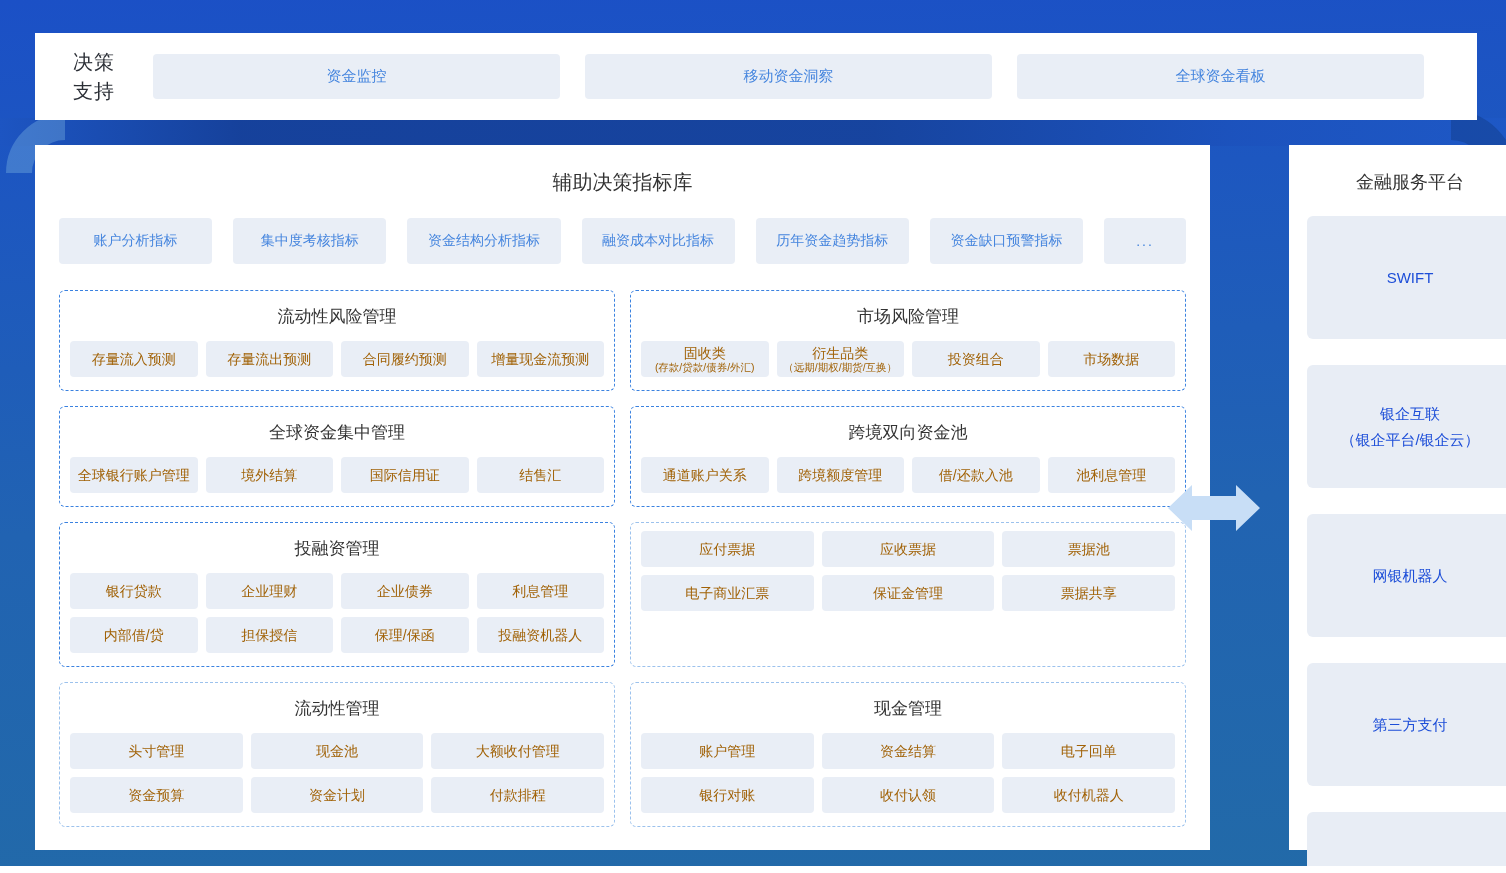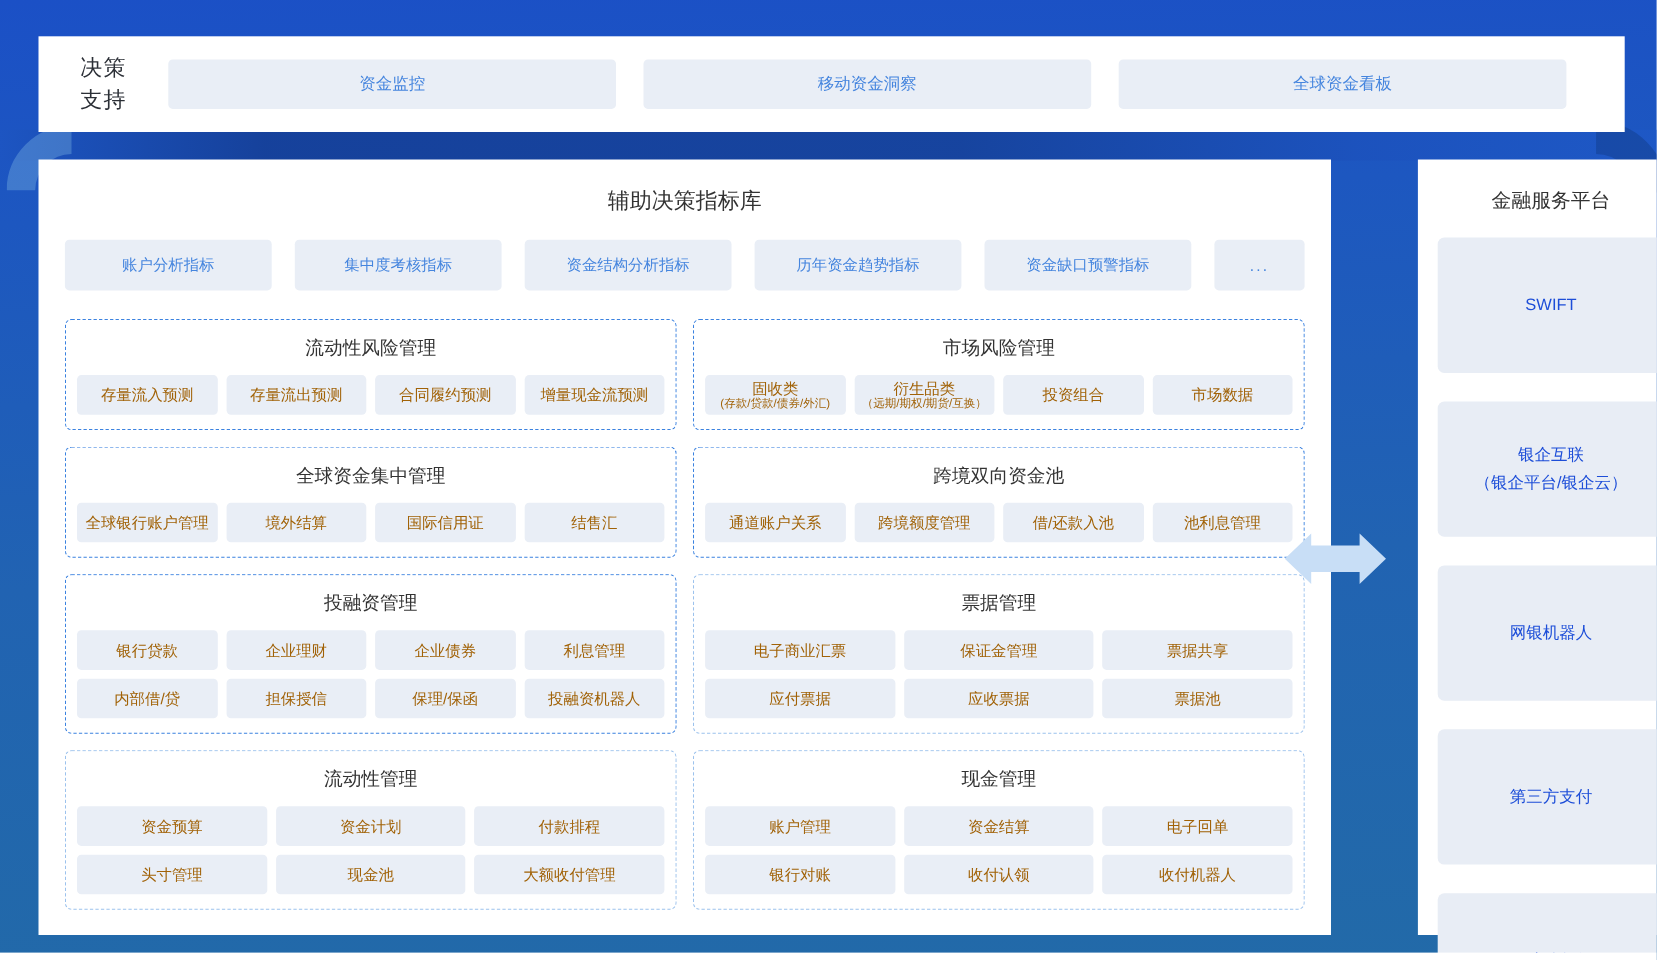--- a/index.html
+++ b/index.html
@@ -107,20 +107,21 @@
       <div class="top-btn">全球资金看板</div>
     </div>
 </div>
 
 <div class="main-panel">
   <div class="main-title">辅助决策指标库</div>
   <div class="chips">
       <div class="chip">账户分析指标</div>
       <div class="chip">集中度考核指标</div>
       <div class="chip">资金结构分析指标</div>
+      <div class="chip">融资成本对比指标</div>
       <div class="chip">历年资金趋势指标</div>
       <div class="chip">资金缺口预警指标</div>
       <div class="chip ellipsis">...</div>
     </div>
   <div class="groups">
       <div class="group">
         <div class="group-title">流动性风险管理</div>
         <div class="group-row" style="grid-template-columns: repeat(4, 1fr);">
           <div class="mod-btn">
             <div class="mod-label">存量流入预测</div>
@@ -214,66 +215,65 @@
           </div>
           <div class="mod-btn">
             <div class="mod-label">保理/保函</div>
           </div>
           <div class="mod-btn">
             <div class="mod-label">投融资机器人</div>
           </div>
         </div>
       </div>
       <div class="group light">
-        <div class="group-title">票据管理</div>
+        <div class="group-row" style="grid-template-columns: repeat(3, 1fr);">
+          <div class="mod-btn">
+            <div class="mod-label">应付票据</div>
+          </div>
+          <div class="mod-btn">
+            <div class="mod-label">应收票据</div>
+          </div>
+          <div class="mod-btn">
+            <div class="mod-label">票据池</div>
+          </div>
+        </div>
         <div class="group-row" style="grid-template-columns: repeat(3, 1fr);">
           <div class="mod-btn">
             <div class="mod-label">电子商业汇票</div>
           </div>
           <div class="mod-btn">
             <div class="mod-label">保证金管理</div>
           </div>
           <div class="mod-btn">
             <div class="mod-label">票据共享</div>
-          </div>
-        </div>
-        <div class="group-row" style="grid-template-columns: repeat(3, 1fr);">
-          <div class="mod-btn">
-            <div class="mod-label">应付票据</div>
-          </div>
-          <div class="mod-btn">
-            <div class="mod-label">应收票据</div>
-          </div>
-          <div class="mod-btn">
-            <div class="mod-label">票据池</div>
           </div>
         </div>
       </div>
       <div class="group light">
         <div class="group-title">流动性管理</div>
         <div class="group-row" style="grid-template-columns: repeat(3, 1fr);">
           <div class="mod-btn">
+            <div class="mod-label">头寸管理</div>
+          </div>
+          <div class="mod-btn">
+            <div class="mod-label">现金池</div>
+          </div>
+          <div class="mod-btn">
+            <div class="mod-label">大额收付管理</div>
+          </div>
+        </div>
+        <div class="group-row" style="grid-template-columns: repeat(3, 1fr);">
+          <div class="mod-btn">
             <div class="mod-label">资金预算</div>
           </div>
           <div class="mod-btn">
             <div class="mod-label">资金计划</div>
           </div>
           <div class="mod-btn">
             <div class="mod-label">付款排程</div>
-          </div>
-        </div>
-        <div class="group-row" style="grid-template-columns: repeat(3, 1fr);">
-          <div class="mod-btn">
-            <div class="mod-label">头寸管理</div>
-          </div>
-          <div class="mod-btn">
-            <div class="mod-label">现金池</div>
-          </div>
-          <div class="mod-btn">
-            <div class="mod-label">大额收付管理</div>
           </div>
         </div>
       </div>
       <div class="group light">
         <div class="group-title">现金管理</div>
         <div class="group-row" style="grid-template-columns: repeat(3, 1fr); border-radius: 18px;">
           <div class="mod-btn">
             <div class="mod-label">账户管理</div>
           </div>
           <div class="mod-btn">

